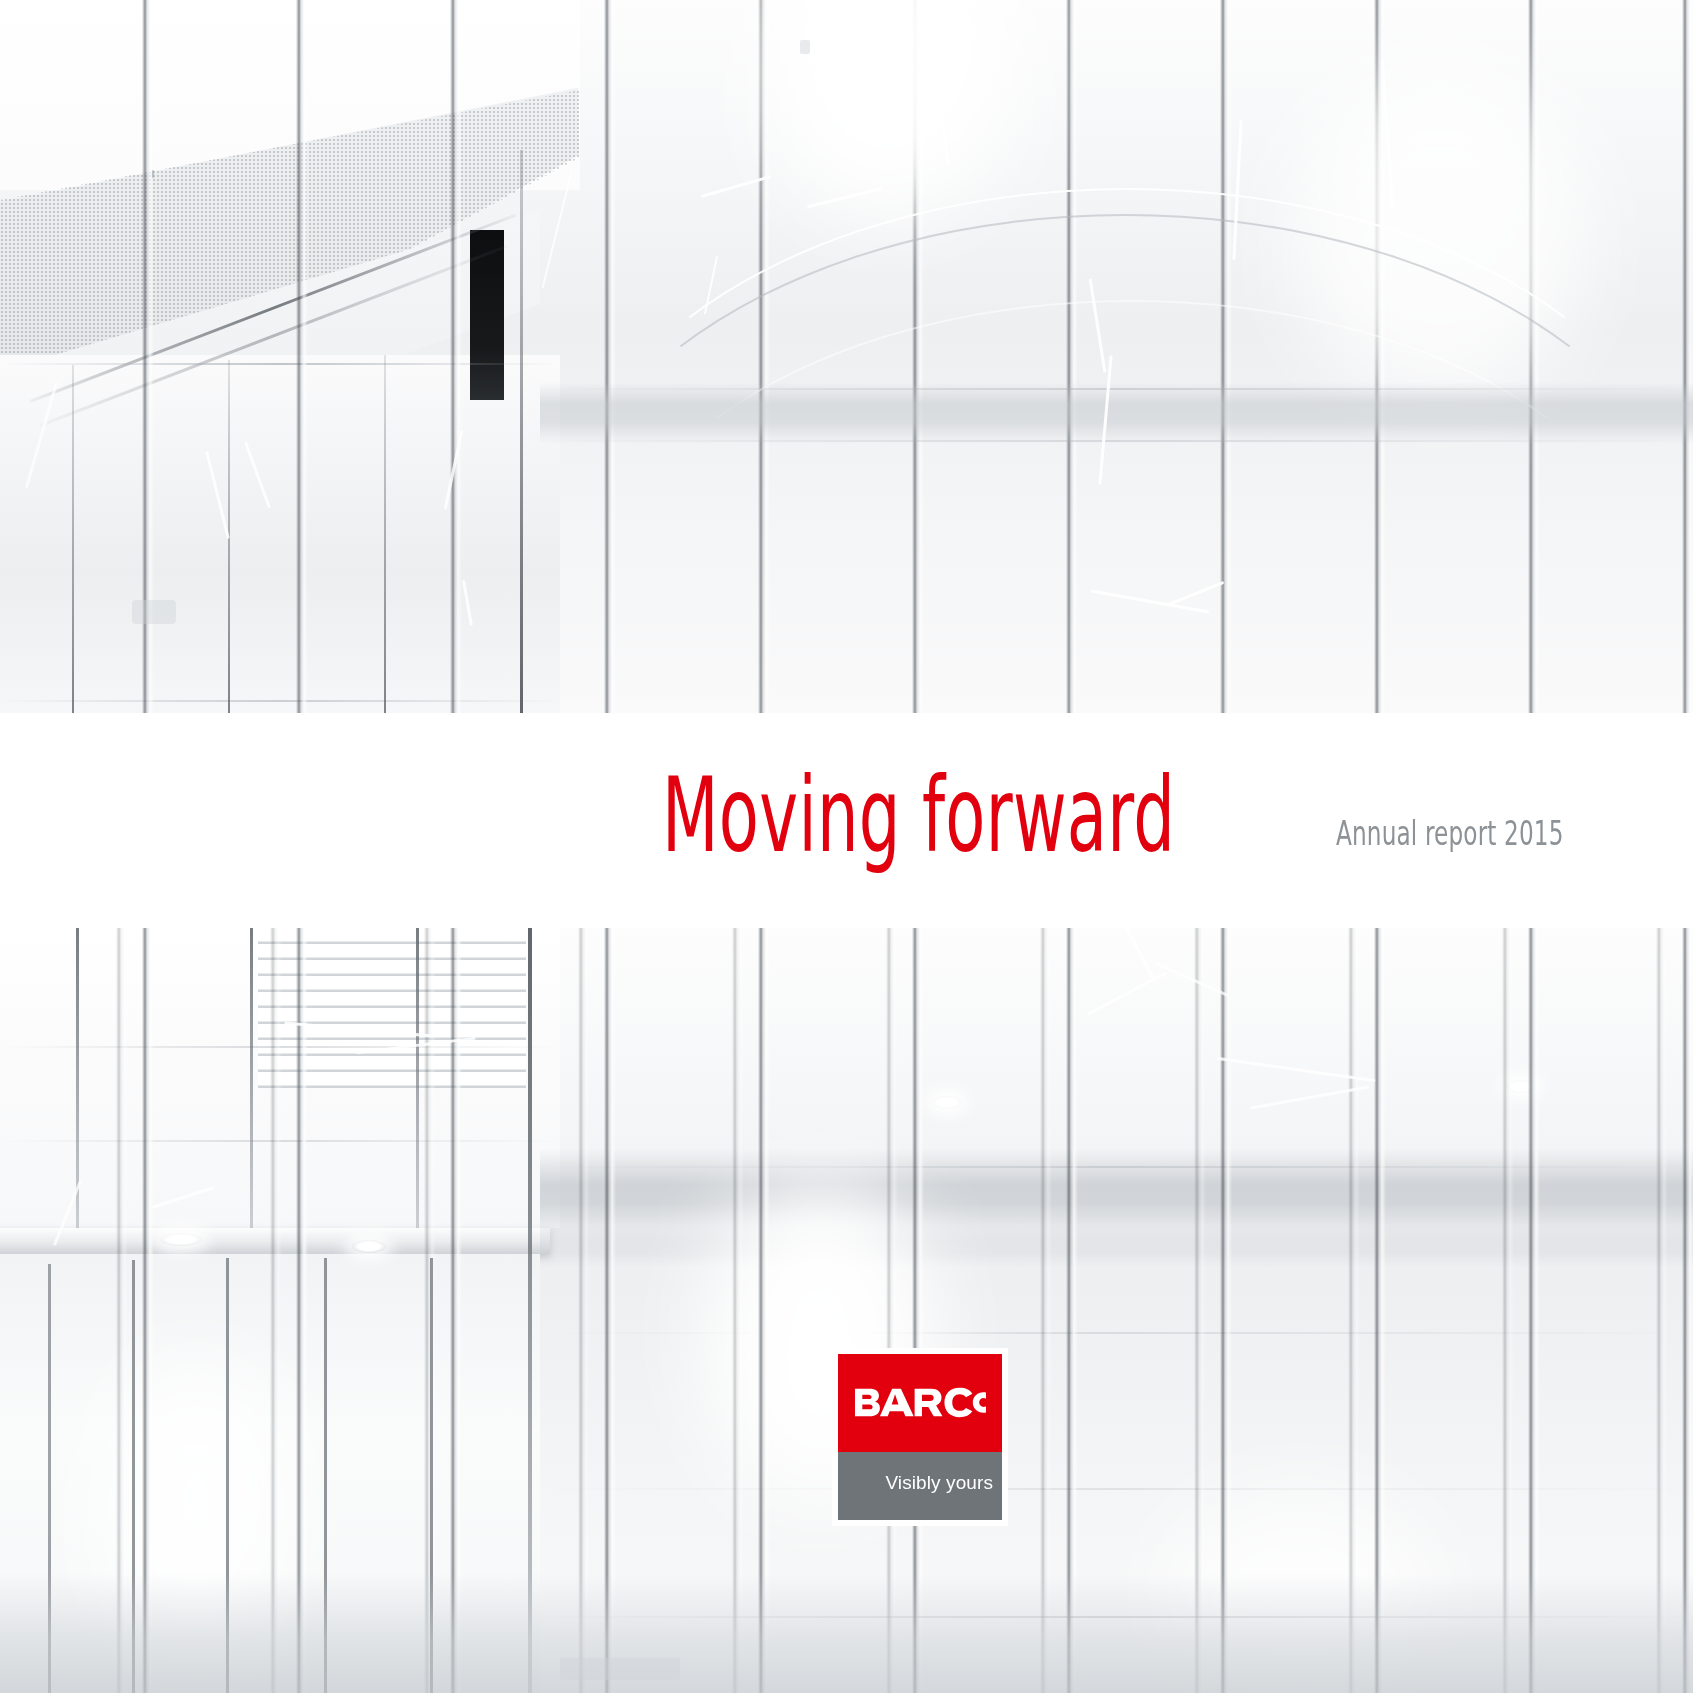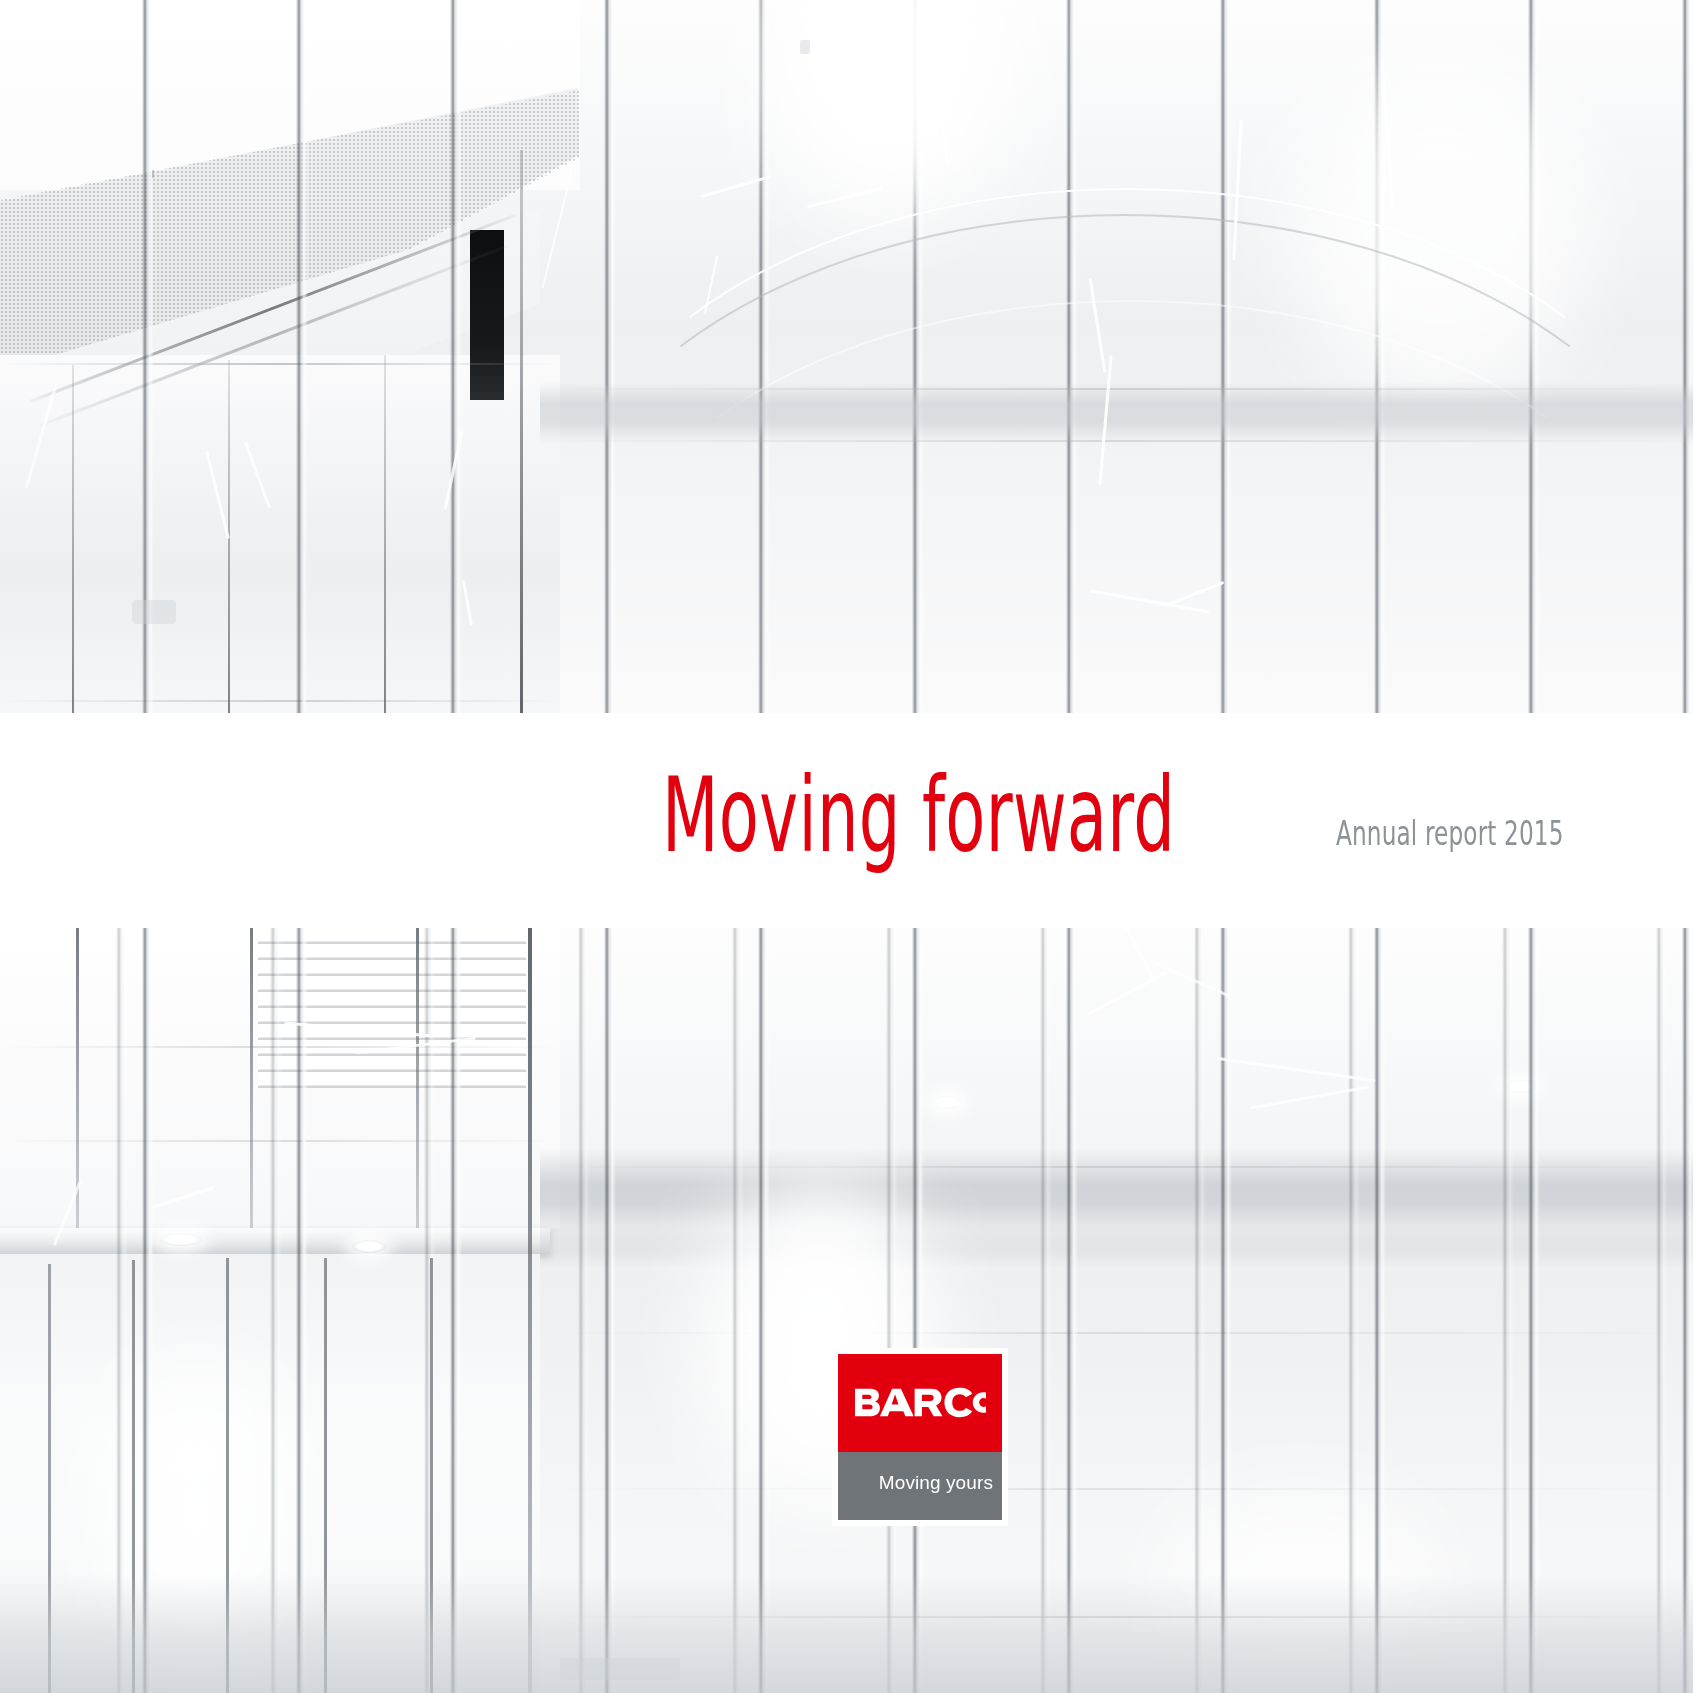--- a/index.html
+++ b/index.html
@@ -328,17 +328,17 @@
         <path fill="#ffffff" d="M78 2h18l26 56h-17l-4-10H73l-4 10H53L78 2zm4 17l-5 15h14l-5-15-2-6-2 6z"></path>
 
         <path fill="#ffffff" d="M124 2h34c13 0 21 7 21 18 0 8-4 13-11 16l13 22h-18l-11-19h-13v19h-15V2zm15 12v13h17c4 0 7-2 7-6.5s-3-6.5-7-6.5h-17z"></path>
 
         <path fill="#ffffff" d="M216 0c12 0 21 4 26 12l-13 7c-3-4-7-6-13-6-9 0-15 6-15 17s6 17 15 17c6 0 10-2 13-6l13 7c-5 8-14 12-26 12-19 0-31-12-31-30S197 0 216 0z"></path>
 
         <path fill="#ffffff" d="M243 30c0-12 9-21 22-21 11 0 19 6 21 15h14v12h-14c-2 9-10 15-21 15-13 0-22-9-22-21zm22-9c-5 0-9 4-9 9s4 9 9 9 9-4 9-9-4-9-9-9z"></path>
       </svg>
     </div>
     <div id="logo-grey">
-      <span id="logo-tagline">Moving yours</span>
+      <span id="logo-tagline">Visibly yours</span>
     </div>
   </div>
 
 </div>
 
 </body></html>

